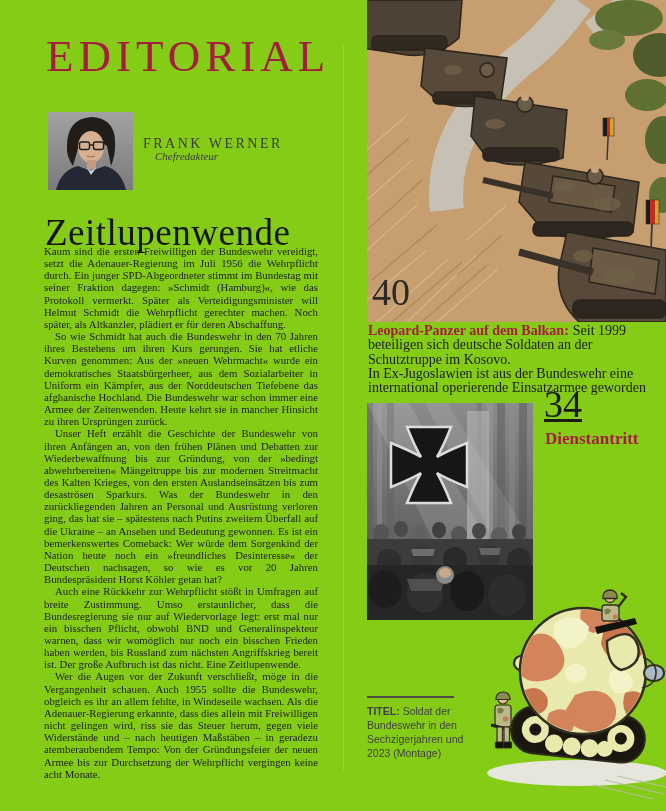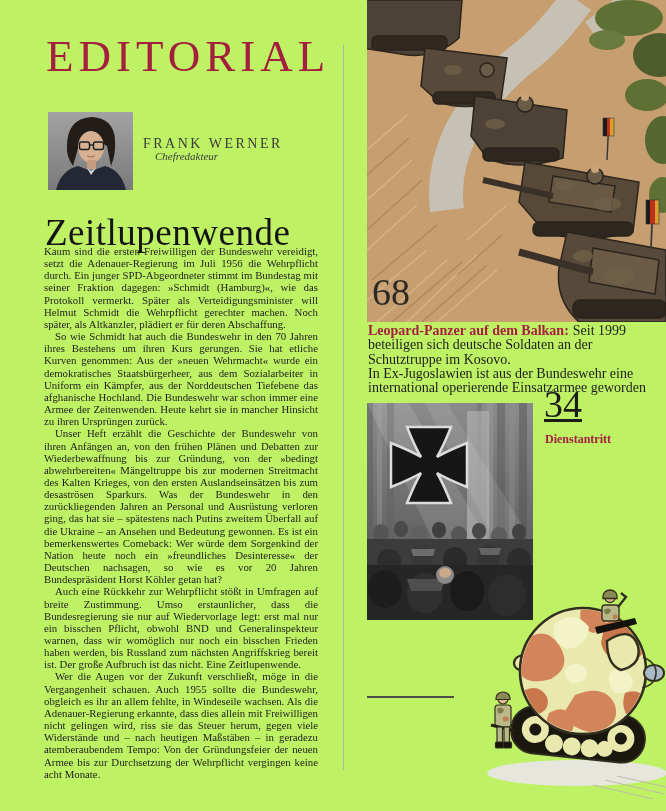--- a/index.html
+++ b/index.html
@@ -1,16 +1,16 @@
 <!DOCTYPE html>
 <html><head>
 <meta charset="utf-8">
 <style>
   html,body{margin:0;padding:0;background:#ffffff;}
-  .page{position:relative;width:666px;height:811px;background:#bef264;overflow:hidden;
+  .page{position:relative;width:666px;height:811px;background:#84cc16;overflow:hidden;
         font-family:"Liberation Serif",serif;}
   
   .section-label{position:absolute;left:46px;top:30px;font-size:45px;letter-spacing:5px;
         color:#A41E3E;font-family:"Liberation Serif",serif;font-weight:400;white-space:nowrap;}
   .author-photo{position:absolute;left:48px;top:112px;width:85px;height:78px;display:block;}
   .author-name{position:absolute;left:143px;top:136px;font-size:14px;letter-spacing:2.5px;
         color:#3a3a3a;white-space:nowrap;}
   .author-role{position:absolute;left:143px;top:150px;font-size:11px;font-style:italic;color:#3a3a3a;margin-left:12px;}
   .headline{position:absolute;left:45px;top:211px;font-size:37px;color:#141414;font-weight:400;
         letter-spacing:0.5px;white-space:nowrap;}
@@ -22,21 +22,21 @@
   
   .photo-balkan{position:absolute;left:367px;top:0;width:299px;height:322px;display:block;}
   .page-num-68{position:absolute;left:372px;top:272px;font-size:38px;color:#2c2a26;line-height:1.1;}
   .caption-balkan{position:absolute;left:368px;top:324px;width:294px;margin:0;
         font-size:14px;line-height:14.3px;color:#1c1c1c;}
   .lead-red{color:#A41E3E;font-weight:bold;margin-right:4px;}
   .block{display:block;}
   .photo-dienst{position:absolute;left:367px;top:403px;width:166px;height:217px;display:block;}
   .page-num-34{position:absolute;left:544px;top:384px;font-size:38px;color:#1b1b1b;line-height:1.1;text-decoration:underline;}
   .caption-dienst{position:absolute;left:545px;top:432px;width:118px;margin:0;
-        font-size:12px;line-height:14.4px;color:#1c1c1c;}
+        font-size:17px;line-height:14.4px;color:#1c1c1c;}
   .caption-dienst .lead-red{display:block;margin:0 0 1px 0;}
   .cartoon{position:absolute;left:455px;top:583px;width:211px;height:228px;display:block;}
   .cover-rule{position:absolute;left:367px;top:696px;width:87px;height:2px;background:#4c4c4c;}
   .caption-cover{position:absolute;left:367px;top:704px;width:100px;margin:0;
         font-family:"Liberation Sans",sans-serif;font-size:10.5px;line-height:14px;color:#3f3f3f;}
   .caption-cover .lead-sans{font-weight:bold;margin-right:3px;}
 </style>
 </head>
 <body>
 
@@ -162,21 +162,21 @@
       </g>
     </g>
 
     <g>
       <line x1="240" y1="160" x2="242" y2="118" stroke="#3a3a3a" stroke-width="1.5"></line>
       <rect x="236" y="118" width="11" height="18" fill="url(#deflag)" stroke="#3a3a3a" stroke-width="0.6"></rect>
       <line x1="284" y1="248" x2="286" y2="200" stroke="#3a3a3a" stroke-width="1.8"></line>
       <rect x="279" y="200" width="13" height="24" fill="url(#deflag)" stroke="#3a3a3a" stroke-width="0.6"></rect>
     </g>
   </svg>
-  <div class="page-num-68">68</div>
+  <div class="page-num-68">40</div>
 
   <p class="caption-balkan">
     <span class="lead-red">Leopard-Panzer auf dem Balkan:</span><span>Seit 1999 beteiligen sich deutsche Soldaten an der Schutztruppe im Kosovo.</span>
     <span class="block">In Ex-Jugoslawien ist aus der Bundeswehr eine international operierende Einsatzarmee geworden</span>
   </p>
 
   <svg class="photo-dienst" viewBox="0 0 166 217" xmlns="http://www.w3.org/2000/svg">
     <defs>
       <linearGradient id="bwgrad" x1="0" y1="0" x2="0" y2="1">
         <stop offset="0" stop-color="#8b8b8b"></stop>
@@ -305,14 +305,17 @@
       <path d="M48,134 q5,-2 6,2 q-2,4 -6,2 z" fill="#c08050" stroke="none"></path>
       <path d="M36,142 L60,148" stroke="#22200f" stroke-width="3"></path>
       <rect x="42" y="144" width="5.5" height="16" fill="#b9b98a"></rect>
       <rect x="49" y="144" width="5.5" height="16" fill="#b9b98a"></rect>
       <rect x="40.5" y="159" width="8" height="6" rx="1" fill="#15130c"></rect>
       <rect x="48.5" y="159" width="8" height="6" rx="1" fill="#15130c"></rect>
     </g>
   </svg>
 
   <div class="cover-rule"></div>
+  <p class="caption-cover">
+    <span class="lead-sans">TITEL:</span><span>Soldat der Bundeswehr in den Sechzigerjahren und 2023 (Montage)</span>
+  </p>
 
 </div>
 
 </body></html>

